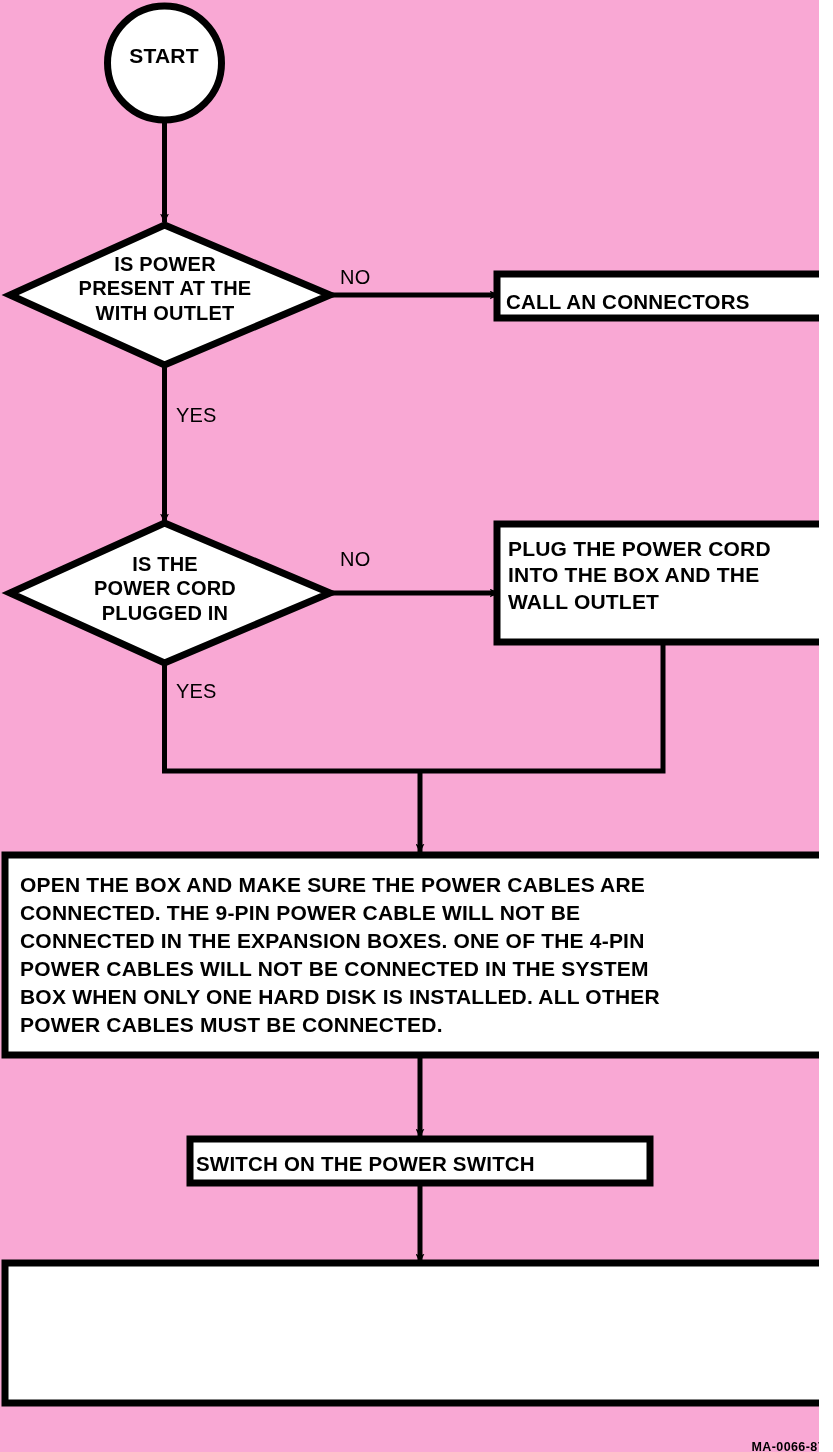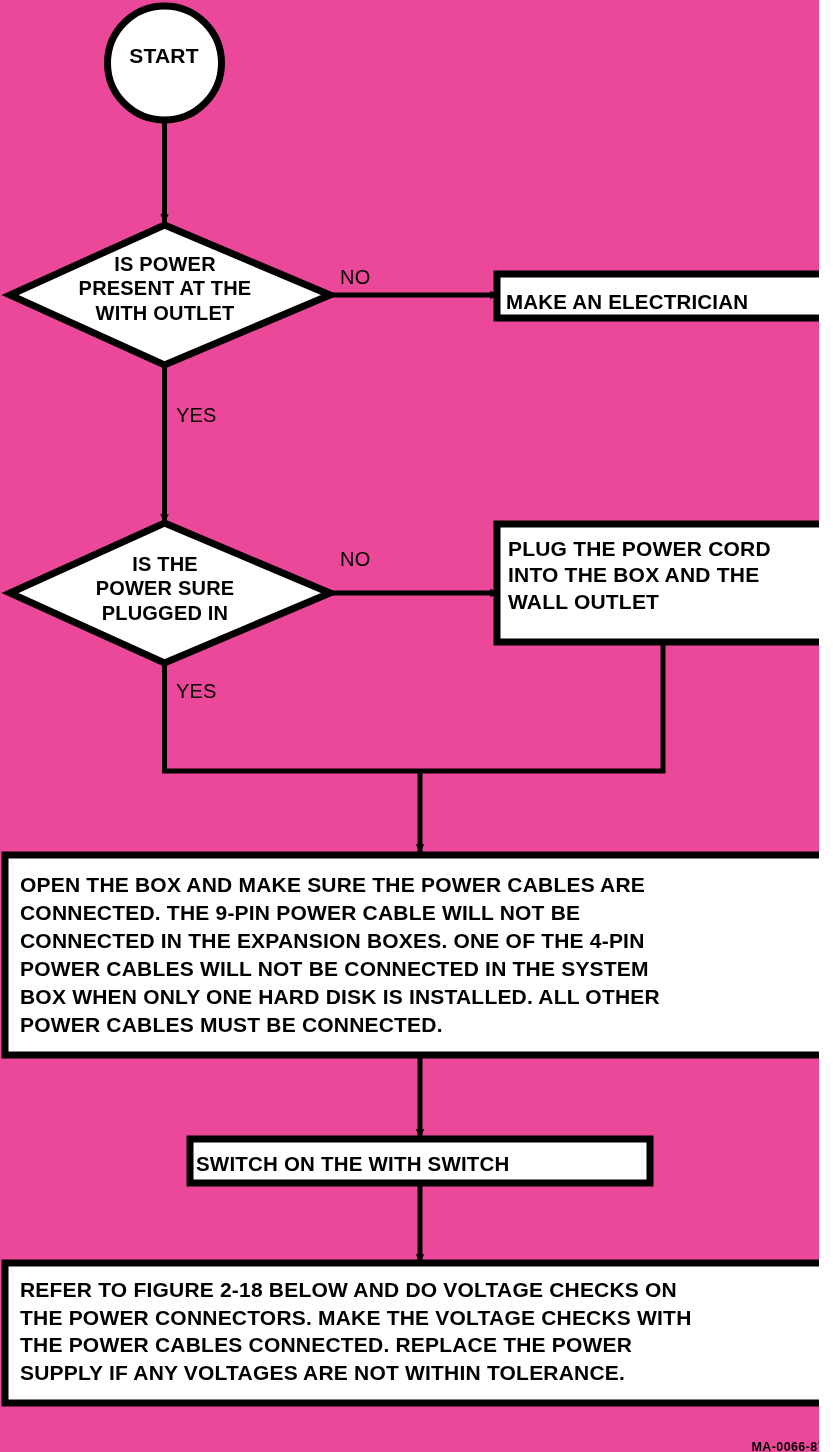--- a/index.html
+++ b/index.html
@@ -5,21 +5,21 @@
 <style>
   html, body {
     margin: 0;
     padding: 0;
     background: #ffffff;
   }
   #page {
     position: relative;
     width: 819px;
     height: 1452px;
-    background: #ec4899;
+    background: #f9a8d4;
     overflow: hidden;
     font-family: "Liberation Sans", "DejaVu Sans", sans-serif;
   }
   #flow-svg {
     position: absolute;
     left: 0;
     top: 0;
     width: 833px;
     height: 1452px;
   }
@@ -162,43 +162,39 @@
 
     <rect x="5" y="1263" width="823" height="140" fill="#ffffff" stroke="#000000" stroke-width="7"></rect>
   </svg>
 
   <div class="node-text" id="start-label">START</div>
 
   <div class="node-text" id="decision-power-label">IS POWER
 PRESENT AT THE
 WITH OUTLET</div>
 
-  <div class="node-text left" id="call-electrician-label">MAKE AN ELECTRICIAN</div>
+  <div class="node-text left" id="call-electrician-label">CALL AN CONNECTORS</div>
 
   <div class="node-text" id="decision-cord-label">IS THE
-POWER SURE
+POWER CORD
 PLUGGED IN</div>
 
   <div class="node-text left" id="plug-cord-label">PLUG THE POWER CORD
 INTO THE BOX AND THE
 WALL OUTLET</div>
 
   <div class="node-text left" id="open-box-label">OPEN THE BOX AND MAKE SURE THE POWER CABLES ARE
 CONNECTED. THE 9-PIN POWER CABLE WILL NOT BE
 CONNECTED IN THE EXPANSION BOXES. ONE OF THE 4-PIN
 POWER CABLES WILL NOT BE CONNECTED IN THE SYSTEM
 BOX WHEN ONLY ONE HARD DISK IS INSTALLED. ALL OTHER
 POWER CABLES MUST BE CONNECTED.</div>
 
-  <div class="node-text left" id="switch-power-label">SWITCH ON THE WITH SWITCH</div>
-
-  <div class="node-text left" id="refer-figure-label">REFER TO FIGURE  2-18 BELOW AND DO VOLTAGE CHECKS ON
-THE POWER CONNECTORS. MAKE THE VOLTAGE CHECKS WITH
-THE POWER CABLES CONNECTED. REPLACE THE POWER
-SUPPLY IF ANY VOLTAGES ARE NOT WITHIN TOLERANCE.</div>
+  <div class="node-text left" id="switch-power-label">SWITCH ON THE POWER SWITCH</div>
+
 
   <div class="edge-label" id="edge-no-1">NO</div>
 
   <div class="edge-label" id="edge-yes-1">YES</div>
 
   <div class="edge-label" id="edge-no-2">NO</div>
 
   <div class="edge-label" id="edge-yes-2">YES</div>
 
   <div id="figure-caption">MA-0066-87</div>

